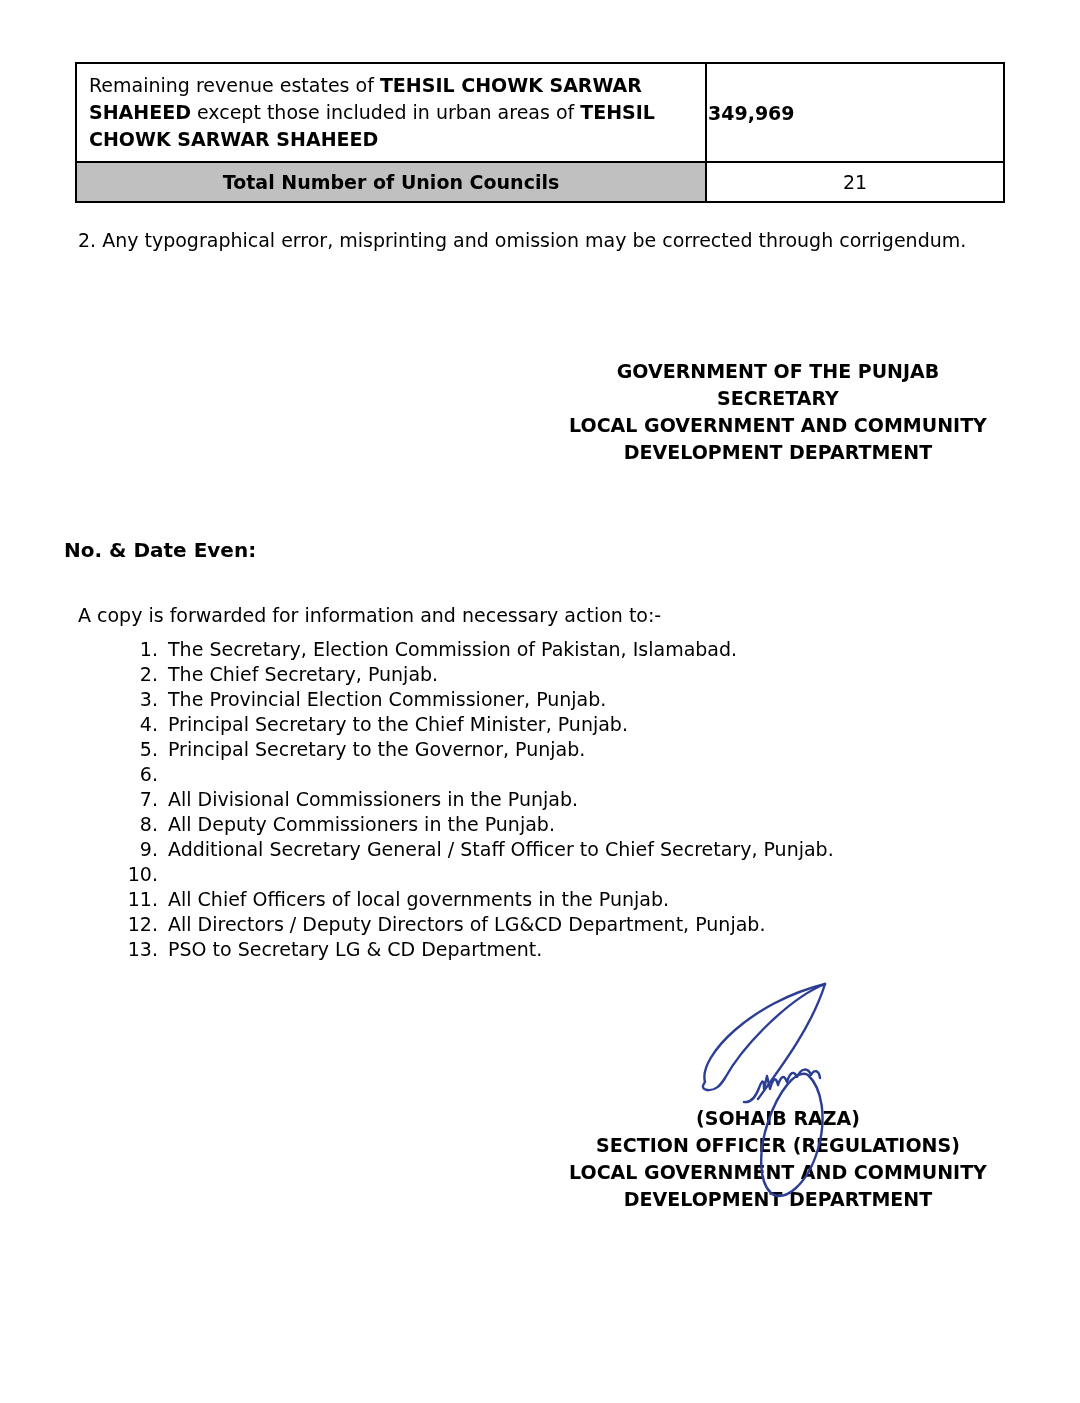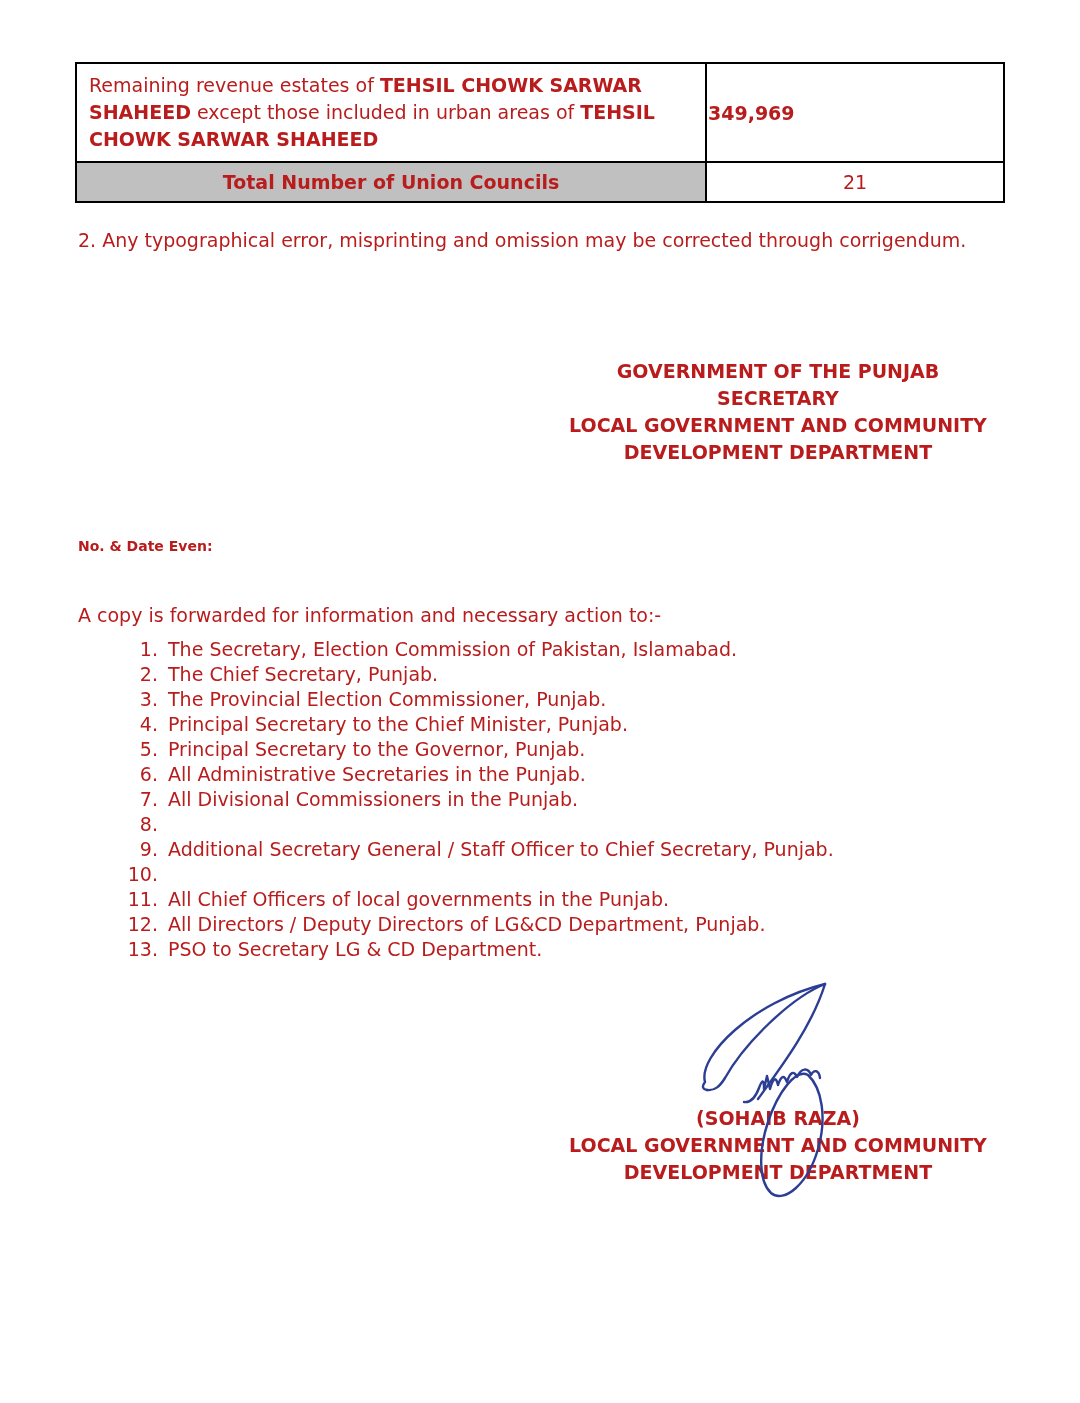--- a/index.html
+++ b/index.html
@@ -2,21 +2,21 @@
 <html><head>
 <meta charset="utf-8">
 <style>
   html, body { margin:0; padding:0; background:#ffffff; }
   .page {
     position: relative;
     width: 1080px;
     height: 1403px;
     background: #ffffff;
     font-family: "DejaVu Sans", "Liberation Sans", sans-serif;
-    color: #b91c1c;
+    color: #000000;
     overflow: hidden;
   }
 
   
   table.summary {
     position: absolute;
     top: 62px; left: 75px;
     width: 930px;
     border-collapse: collapse;
     table-layout: fixed;
@@ -59,22 +59,22 @@
     position: absolute;
     top: 358px; left: 556px;
     width: 444px;
     text-align: center;
     font-weight: bold;
     font-size: 19px;
     line-height: 27px;
   }
   .ref-line {
     position: absolute;
-    top: 538px; left: 78px;
-    font-size: 14px;
+    top: 538px; left: 64px;
+    font-size: 20px;
     font-weight: bold;
   }
   .forward-line {
     position: absolute;
     top: 604px; left: 78px;
     font-size: 19px;
   }
   .recipients {
     position: absolute;
     top: 637px; left: 78px;
@@ -158,30 +158,30 @@
         <span class="recipient-text">Principal Secretary to the Chief Minister, Punjab.</span>
       </div>
 
       <div class="recipient-row">
         <span class="recipient-num">5.</span>
         <span class="recipient-text">Principal Secretary to the Governor, Punjab.</span>
       </div>
 
       <div class="recipient-row">
         <span class="recipient-num">6.</span>
-        <span class="recipient-text">All Administrative Secretaries in the Punjab.</span>
       </div>
 
       <div class="recipient-row">
         <span class="recipient-num">7.</span>
         <span class="recipient-text">All Divisional Commissioners in the Punjab.</span>
       </div>
 
       <div class="recipient-row">
         <span class="recipient-num">8.</span>
+        <span class="recipient-text">All Deputy Commissioners in the Punjab.</span>
       </div>
 
       <div class="recipient-row">
         <span class="recipient-num">9.</span>
         <span class="recipient-text">Additional Secretary General / Staff Officer to Chief Secretary, Punjab.</span>
       </div>
 
       <div class="recipient-row">
         <span class="recipient-num">10.</span>
       </div>
@@ -197,20 +197,21 @@
       </div>
 
       <div class="recipient-row">
         <span class="recipient-num">13.</span>
         <span class="recipient-text">PSO to Secretary LG &amp; CD Department.</span>
       </div>
     </div>
 
   <div class="signatory-block">
     <div>(SOHAIB RAZA)</div>
+    <div>SECTION OFFICER (REGULATIONS)</div>
     <div>LOCAL GOVERNMENT AND COMMUNITY</div>
     <div>DEVELOPMENT DEPARTMENT</div>
   </div>
 
   <svg class="signature-svg" viewBox="0 0 200 245">
     <g fill="none" stroke-width="2.4" stroke-linecap="round" stroke-linejoin="round">
       <path d="M 47,112 C 42,111 42,108 45,104 C 38,78 92,24 165,6" stroke="#2c3e94"></path>
       <path d="M 165,6 C 130,20 84,66 65,100 C 60,108 55,113 47,112" stroke="#2c3e94"></path>
       <path d="M 165,6 C 152,48 122,88 98,121" stroke="#2c3e94"></path>
       <path d="M 84,124 C 91,125 96,118 99,110 C 102,102 104,100 104,111 L 107,98 L 110,111 C 113,100 116,98 118,107 C 121,98 124,96 127,104 C 130,94 134,92 137,99 C 141,90 148,89 151,97 C 154,91 159,92 160,100" stroke="#2c3e94"></path>

